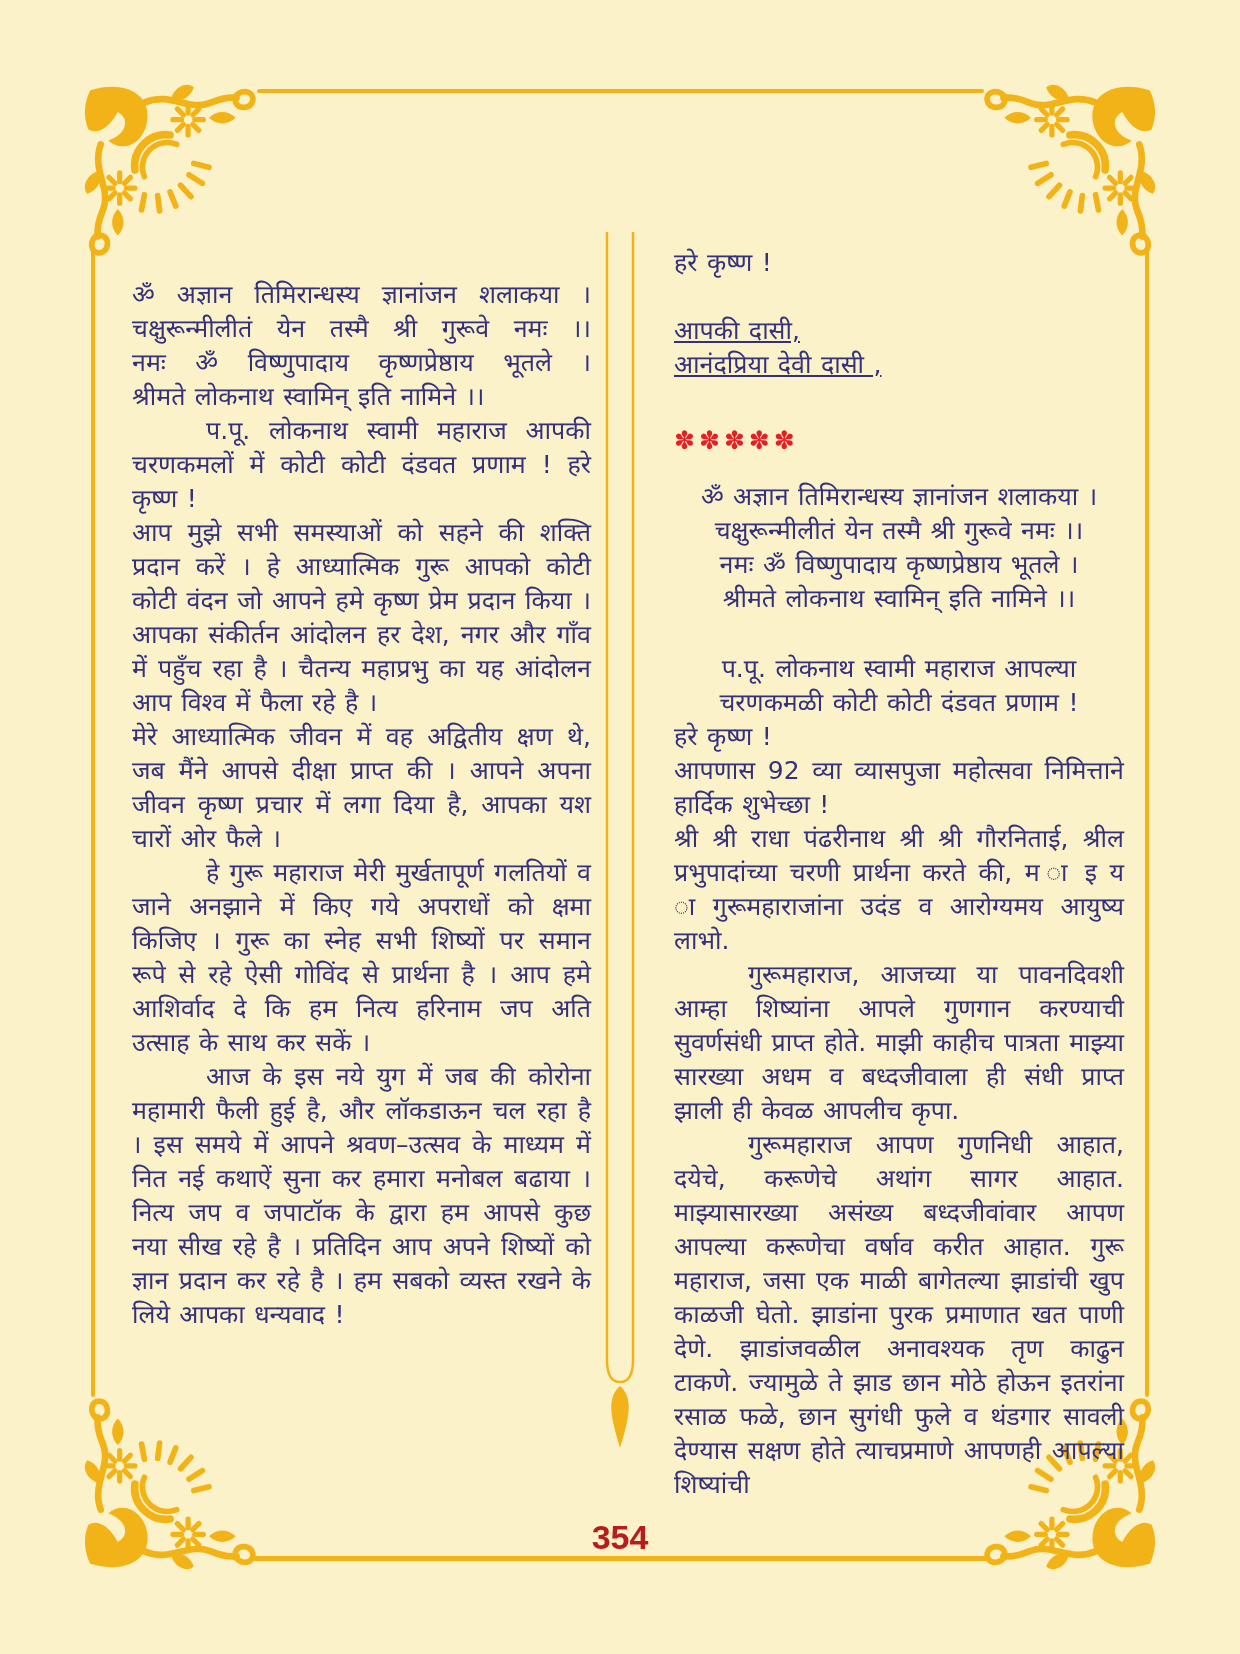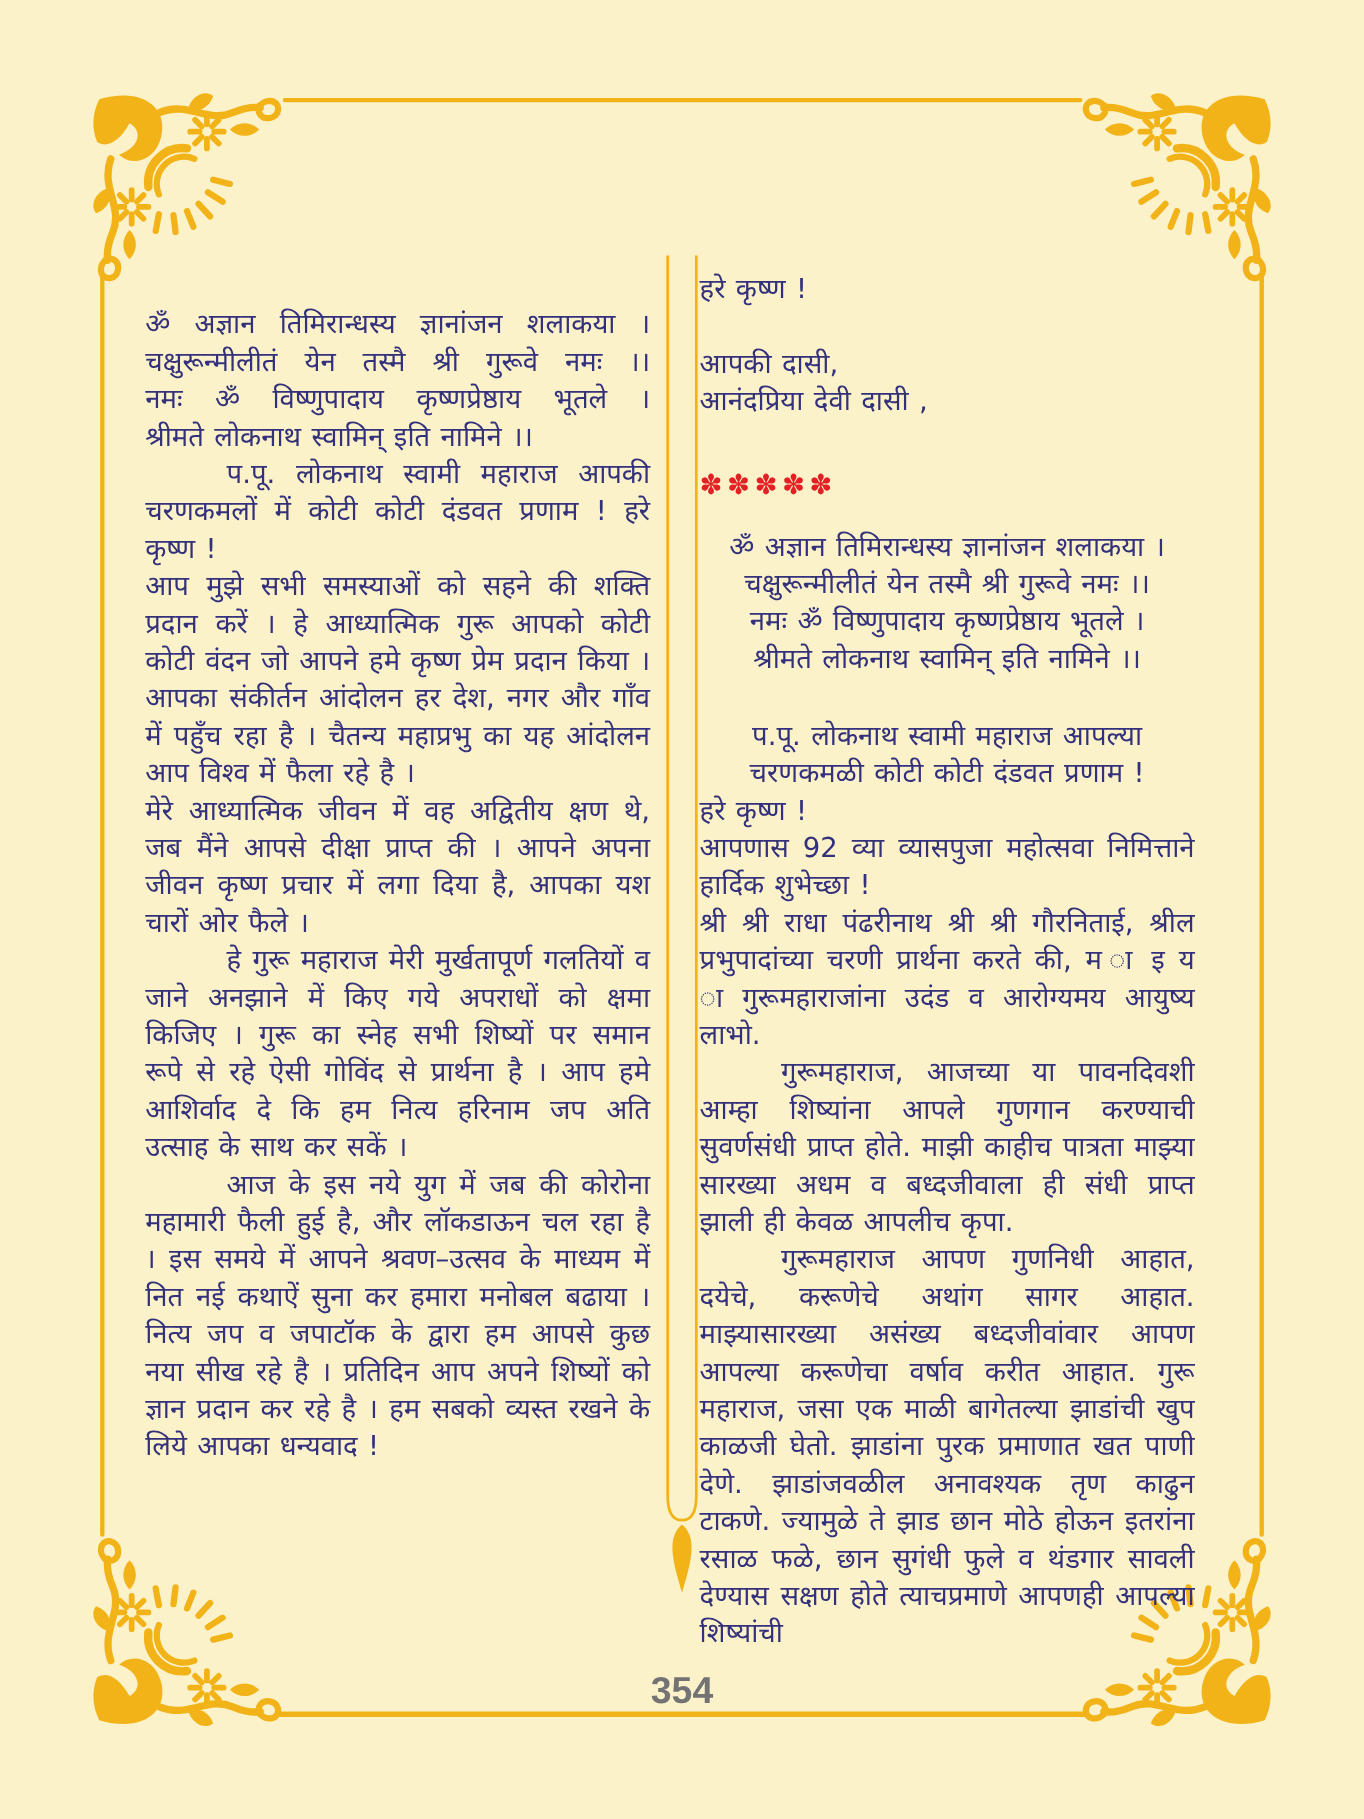--- a/index.html
+++ b/index.html
@@ -22,26 +22,26 @@
   .divider{position:absolute;left:598px;top:232px;width:44px;height:1218px;}
   .col{position:absolute;font-size:25px;line-height:34px;text-align:justify;word-spacing:1.5px;}
   .col p{margin:0;}
   .indent{text-indent:74px;}
   .spread{text-align:justify;text-align-last:justify;}
   .center{text-align:center;}
   .mt20{margin-top:36px;}
   .mt22{margin-top:22px;}
   .mt28{margin-top:28px;}
   .mt30{margin-top:30px;}
-  .mt34{margin-top:34px;}
+  .mt34{margin-top:34px;text-decoration:underline;}
   .mt42{margin-top:42px;}
   .sep{color:#E32124;font-weight:bold;font-size:25px;letter-spacing:4px;}
   .pgnum{
     position:absolute;top:1518px;left:0;width:100%;text-align:center;
-    color:#737373;font-family:"Liberation Sans",sans-serif;font-weight:bold;font-size:34px;
+    color:#b91c1c;font-family:"Liberation Sans",sans-serif;font-weight:bold;font-size:34px;
   }
 </style>
 </head>
 <body>
 
 <svg width="0" height="0" style="position:absolute" xmlns="http://www.w3.org/2000/svg" xmlns:xlink="http://www.w3.org/1999/xlink" aria-hidden="true">
   <defs>
     <g id="daisy" stroke="#F2B318" stroke-width="5.5" stroke-linecap="round">
       <line x1="0" y1="-7" x2="0" y2="-16"></line>
       <line x1="5" y1="-5" x2="11.3" y2="-11.3"></line>
@@ -120,21 +120,21 @@
       <div class="spread">नमः ॐ विष्णुपादाय कृष्णप्रेष्ठाय भूतले ।</div>
       <div>श्रीमते लोकनाथ स्वामिन् इति नामिने ।।</div>
     </div>
     <p class="indent mt28">प.पू. लोकनाथ स्वामी महाराज आपकी चरणकमलों में कोटी कोटी दंडवत प्रणाम ! हरे कृष्ण !</p>
     <p class="mt30">आप मुझे सभी समस्याओं को सहने की शक्ति प्रदान करें । हे आध्यात्मिक गुरू आपको कोटी कोटी वंदन जो आपने हमे कृष्ण प्रेम प्रदान किया । आपका संकीर्तन आंदोलन हर देश, नगर और गाँव में पहुँच रहा है । चैतन्य महाप्रभु का यह आंदोलन आप विश्व में फैला रहे है ।</p>
     <p>मेरे आध्यात्मिक जीवन में वह अद्वितीय क्षण थे, जब मैंने आपसे दीक्षा प्राप्त की । आपने अपना जीवन कृष्ण प्रचार में लगा दिया है, आपका यश चारों ओर फैले ।</p>
     <p class="indent">हे गुरू महाराज मेरी मुर्खतापूर्ण गलतियों व जाने अनझाने में किए गये अपराधों को क्षमा किजिए । गुरू का स्नेह सभी शिष्यों पर समान रूपे से रहे ऐसी गोविंद से प्रार्थना है । आप हमे आशिर्वाद दे कि हम नित्य हरिनाम जप अति उत्साह के साथ कर सकें ।</p>
     <p class="indent">आज के इस नये युग में जब की कोरोना महामारी फैली हुई है, और लॉकडाऊन चल रहा है । इस समये में आपने श्रवण–उत्सव के माध्यम में नित नई कथाऐं सुना कर हमारा मनोबल बढाया । नित्य जप व जपाटॉक के द्वारा हम आपसे कुछ नया सीख रहे है । प्रतिदिन आप अपने शिष्यों को ज्ञान प्रदान कर रहे है । हम सबको व्यस्त रखने के लिये आपका धन्यवाद !</p>
   </div>
 
-  <div class="col" style="left:636px;top:246px;width:450px;">
+  <div class="col" style="left:674px;top:246px;width:450px;">
     <p>हरे कृष्ण !</p>
     <div class="mt34">
       <div>आपकी दासी,</div>
       <div>आनंदप्रिया देवी दासी ,</div>
     </div>
     <div class="sep mt42">✽✽✽✽✽</div>
     <div class="center mt22">
       <div>ॐ अज्ञान तिमिरान्धस्य ज्ञानांजन शलाकया ।</div>
       <div>चक्षुरून्मीलीतं येन तस्मै श्री गुरूवे नमः ।।</div>
       <div>नमः ॐ विष्णुपादाय कृष्णप्रेष्ठाय भूतले ।</div>

